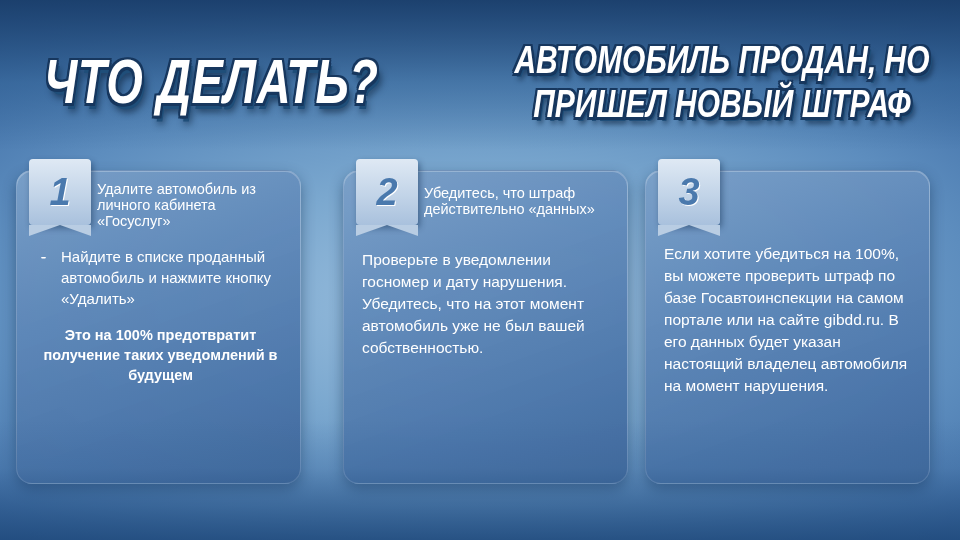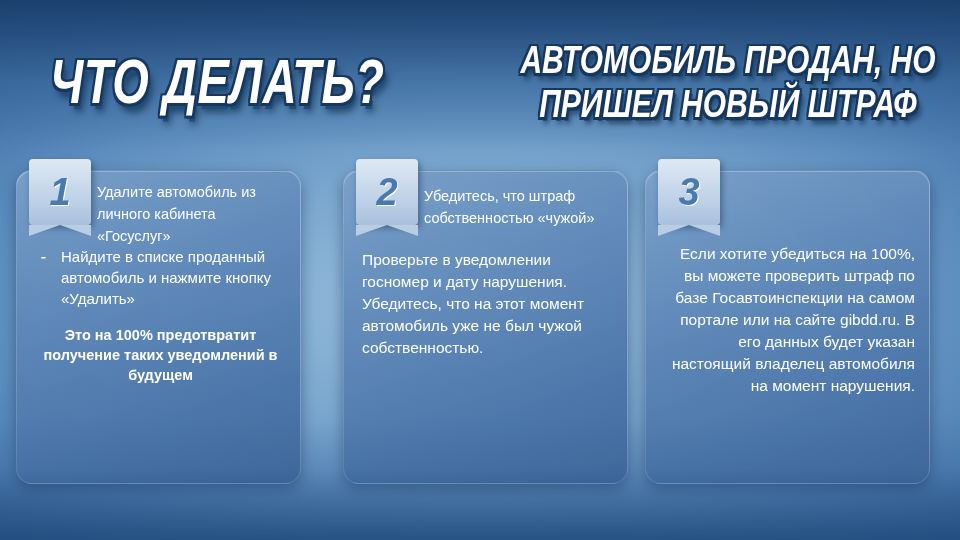--- a/index.html
+++ b/index.html
@@ -35,21 +35,21 @@
     left: 0; right: 0; bottom: 0;
     height: 120px;
     background: linear-gradient(0deg, rgba(30,72,122,0.85) 0%, rgba(60,104,156,0.3) 60%, rgba(90,140,190,0) 100%);
     pointer-events: none;
   }
 
   
   .title-row {
     position: absolute;
     top: 28px;
-    left: 16px;
+    left: 10px;
     width: 760px;
     height: 110px;
   }
   .title-main {
     position: absolute;
     left: 34px;
     top: 16px;
     font-size: 47px;
     font-weight: bold;
     font-style: italic;
@@ -133,38 +133,38 @@
     line-height: 1;
   }
 
   .card-head {
     position: absolute;
     left: 80px;
     right: 10px;
     top: 8px;
     color: #ffffff;
     font-size: 14.5px;
-    line-height: 22px;
+    line-height: 16px;
     font-weight: normal;
   }
   #card1 .card-head { top: 10px; }
   #card2 .card-head { top: 14px; }
   #card3 .card-head { top: 28px; }
 
   .card-body {
     position: absolute;
     left: 18px;
     right: 14px;
     top: 70px;
     color: #ffffff;
     font-size: 15px;
     line-height: 21px;
   }
   #card2 .card-body { top: 78px; }
-  #card3 .card-body { top: 72px; text-align: right; }
+  #card3 .card-body { top: 72px; }
 
   .bullets {
     list-style: none;
     margin: 0;
     padding: 0;
   }
   .bullets li {
     position: relative;
     padding-left: 26px;
     margin-bottom: 5px;
@@ -214,23 +214,23 @@
         <li><span class="dash">-</span><span>Найдите в списке проданный автомобиль и нажмите кнопку «Удалить»</span></li>
       </ul>
       <div class="note">Это на 100% предотвратит получение таких уведомлений в будущем</div>
     </div>
   </div>
 
   <div class="card" id="card2">
     <div class="ribbon">
       <span class="ribbon-num">2</span>
     </div>
-    <div class="card-head">Убедитесь, что штраф собственностью «чужой»</div>
+    <div class="card-head">Убедитесь, что штраф действительно «данных»</div>
     <div class="card-body">
-      <p class="para">Проверьте в уведомлении госномер и дату нарушения. Убедитесь, что на этот момент автомобиль уже не был чужой собственностью.</p>
+      <p class="para">Проверьте в уведомлении госномер и дату нарушения. Убедитесь, что на этот момент автомобиль уже не был вашей собственностью.</p>
     </div>
   </div>
 
   <div class="card" id="card3">
     <div class="ribbon">
       <span class="ribbon-num">3</span>
     </div>
     <div class="card-body">
       <p class="para">Если хотите убедиться на 100%, вы можете проверить штраф по базе Госавтоинспекции на самом портале или на сайте gibdd.ru. В его данных будет указан настоящий владелец автомобиля на момент нарушения.</p>
     </div>

